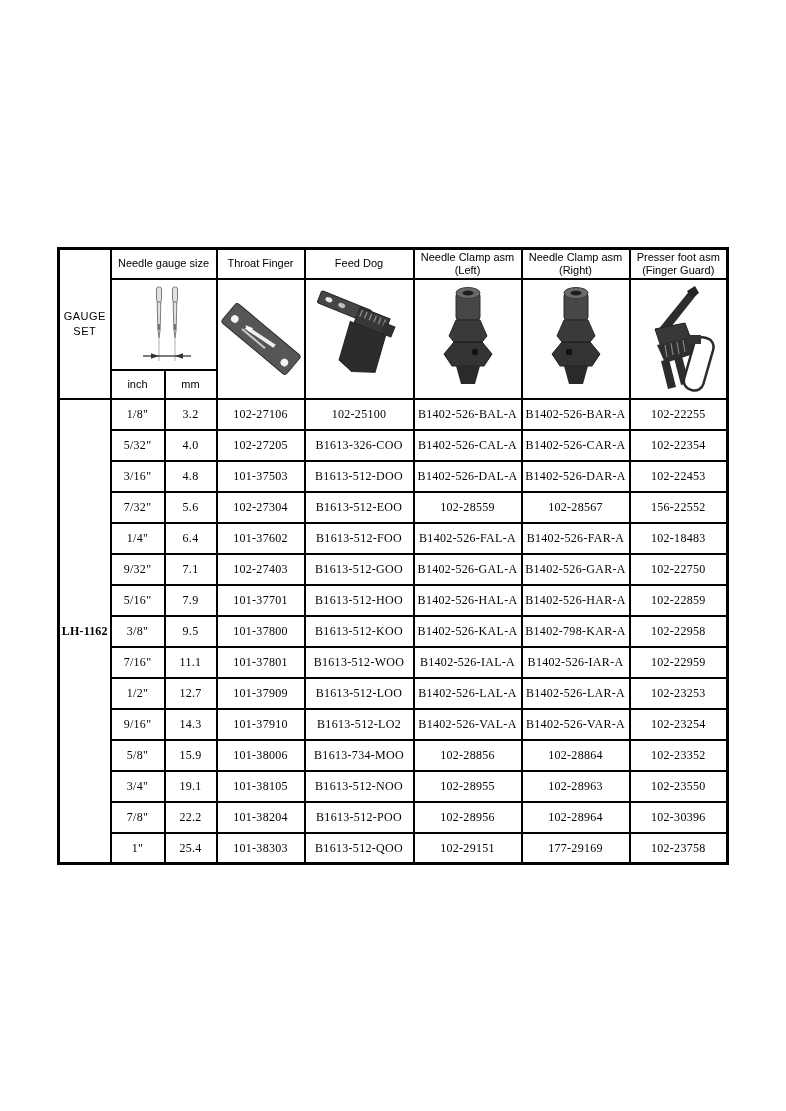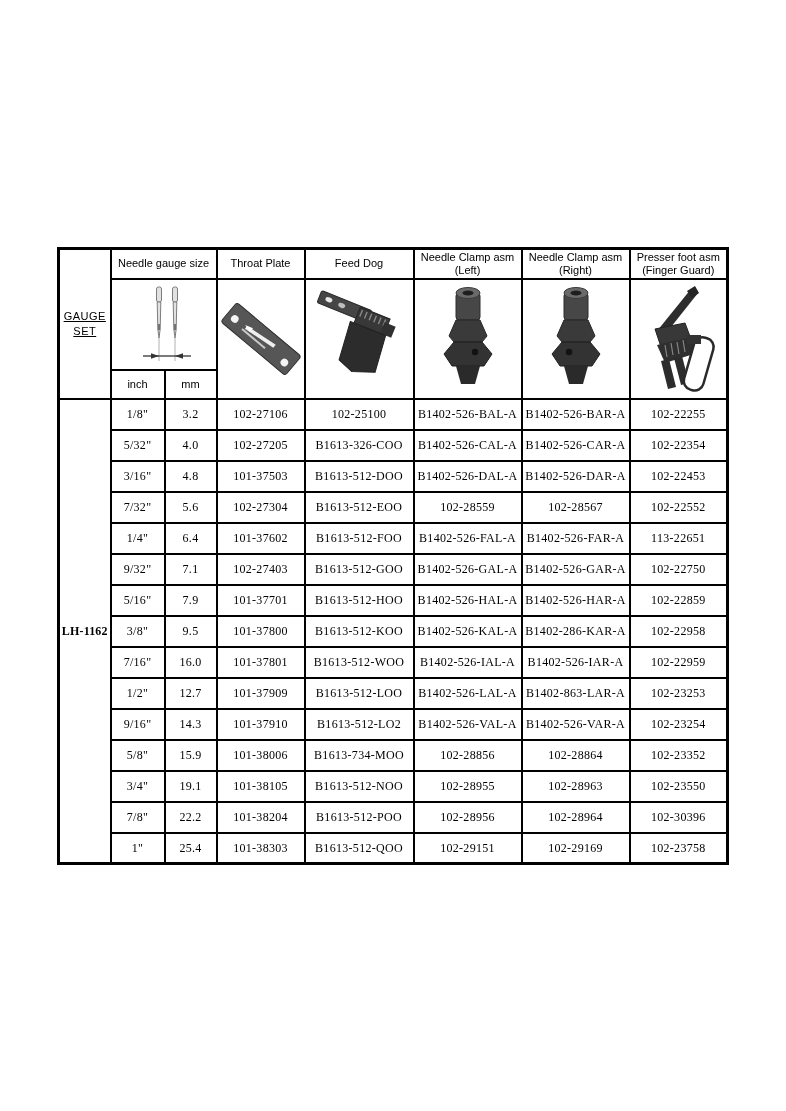--- a/index.html
+++ b/index.html
@@ -7,21 +7,21 @@
     width:786px; height:1111px; background:#ffffff; position:relative;
     font-family:"Liberation Sans", sans-serif; color:#000;
   }
   table.parts {
     position:absolute; left:57px; top:247px;
     border-collapse:collapse; table-layout:fixed;
     border:3px solid #000; background:#fff;
   }
   td { border:2px solid #000; padding:0; text-align:center; vertical-align:middle; overflow:hidden; }
   .hdr  { font:11px/13px "Liberation Sans", sans-serif; }
-  .corner-cell { font:11px/15px "Liberation Sans", sans-serif; letter-spacing:0.5px;text-decoration:underline; }
+  .corner-cell { font:11px/15px "Liberation Sans", sans-serif; letter-spacing:0.5px; }
   .unit-cell   { font:11px/13px "Liberation Sans", sans-serif; }
   .model-cell  { font:12px/14px "Liberation Serif", serif; font-weight:bold; letter-spacing:0.2px; }
   .data-cell   { font:12px/14px "Liberation Serif", serif; letter-spacing:0.3px; white-space:nowrap; }
   .img-cell svg { display:block; margin:0 auto; }
   thead tr.r-label { height:30px; }
   thead tr.r-image { height:91px; }
   thead tr.r-units { height:29px; }
   tbody tr { height:31px; }
 </style>
 </head>
@@ -37,21 +37,21 @@
         <col style="width:109px">
         <col style="width:108px">
     <col style="width:108px">
         <col style="width:98px">
   </colgroup>
   <thead>
     <tr class="r-label">
       <td rowspan="3" class="corner-cell">GAUGE SET</td>
       <td colspan="2" class="hdr">Needle gauge size</td>
       <td class="hdr">
-        <div>Throat Plate</div>
+        <div>Throat Finger</div>
       </td>
       <td class="hdr">
         <div>Feed Dog</div>
       </td>
       <td class="hdr">
         <div>Needle Clamp asm</div>
         <div>(Left)</div>
       </td>
       <td class="hdr">
         <div>Needle Clamp asm</div>
@@ -194,30 +194,30 @@
           <td class="data-cell">B1402-526-DAR-A</td>
           <td class="data-cell">102-22453</td>
         </tr>
         <tr>
           <td class="data-cell">7/32"</td>
           <td class="data-cell">5.6</td>
           <td class="data-cell">102-27304</td>
           <td class="data-cell">B1613-512-EOO</td>
           <td class="data-cell">102-28559</td>
           <td class="data-cell">102-28567</td>
-          <td class="data-cell">102-22552</td>
+          <td class="data-cell">156-22552</td>
         </tr>
         <tr>
           <td class="data-cell">1/4"</td>
           <td class="data-cell">6.4</td>
           <td class="data-cell">101-37602</td>
           <td class="data-cell">B1613-512-FOO</td>
           <td class="data-cell">B1402-526-FAL-A</td>
           <td class="data-cell">B1402-526-FAR-A</td>
-          <td class="data-cell">113-22651</td>
+          <td class="data-cell">102-18483</td>
         </tr>
         <tr>
           <td class="data-cell">9/32"</td>
           <td class="data-cell">7.1</td>
           <td class="data-cell">102-27403</td>
           <td class="data-cell">B1613-512-GOO</td>
           <td class="data-cell">B1402-526-GAL-A</td>
           <td class="data-cell">B1402-526-GAR-A</td>
           <td class="data-cell">102-22750</td>
         </tr>
@@ -229,39 +229,39 @@
           <td class="data-cell">B1402-526-HAL-A</td>
           <td class="data-cell">B1402-526-HAR-A</td>
           <td class="data-cell">102-22859</td>
         </tr>
         <tr>
           <td class="data-cell">3/8"</td>
           <td class="data-cell">9.5</td>
           <td class="data-cell">101-37800</td>
           <td class="data-cell">B1613-512-KOO</td>
           <td class="data-cell">B1402-526-KAL-A</td>
-          <td class="data-cell">B1402-286-KAR-A</td>
+          <td class="data-cell">B1402-798-KAR-A</td>
           <td class="data-cell">102-22958</td>
         </tr>
         <tr>
           <td class="data-cell">7/16"</td>
-          <td class="data-cell">16.0</td>
+          <td class="data-cell">11.1</td>
           <td class="data-cell">101-37801</td>
           <td class="data-cell">B1613-512-WOO</td>
           <td class="data-cell">B1402-526-IAL-A</td>
           <td class="data-cell">B1402-526-IAR-A</td>
           <td class="data-cell">102-22959</td>
         </tr>
         <tr>
           <td class="data-cell">1/2"</td>
           <td class="data-cell">12.7</td>
           <td class="data-cell">101-37909</td>
           <td class="data-cell">B1613-512-LOO</td>
           <td class="data-cell">B1402-526-LAL-A</td>
-          <td class="data-cell">B1402-863-LAR-A</td>
+          <td class="data-cell">B1402-526-LAR-A</td>
           <td class="data-cell">102-23253</td>
         </tr>
         <tr>
           <td class="data-cell">9/16"</td>
           <td class="data-cell">14.3</td>
           <td class="data-cell">101-37910</td>
           <td class="data-cell">B1613-512-LO2</td>
           <td class="data-cell">B1402-526-VAL-A</td>
           <td class="data-cell">B1402-526-VAR-A</td>
           <td class="data-cell">102-23254</td>
@@ -292,18 +292,18 @@
           <td class="data-cell">102-28956</td>
           <td class="data-cell">102-28964</td>
           <td class="data-cell">102-30396</td>
         </tr>
         <tr>
           <td class="data-cell">1"</td>
           <td class="data-cell">25.4</td>
           <td class="data-cell">101-38303</td>
           <td class="data-cell">B1613-512-QOO</td>
           <td class="data-cell">102-29151</td>
-          <td class="data-cell">102-29169</td>
+          <td class="data-cell">177-29169</td>
           <td class="data-cell">102-23758</td>
         </tr>
       </tbody>
 </table>
 </div>
 
 </body></html>

